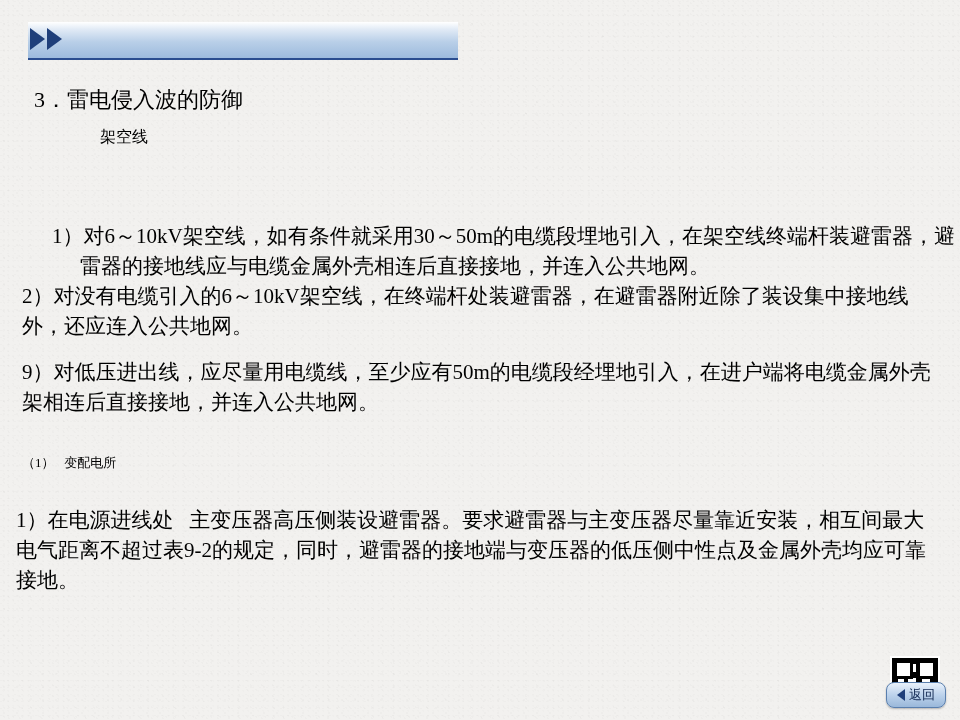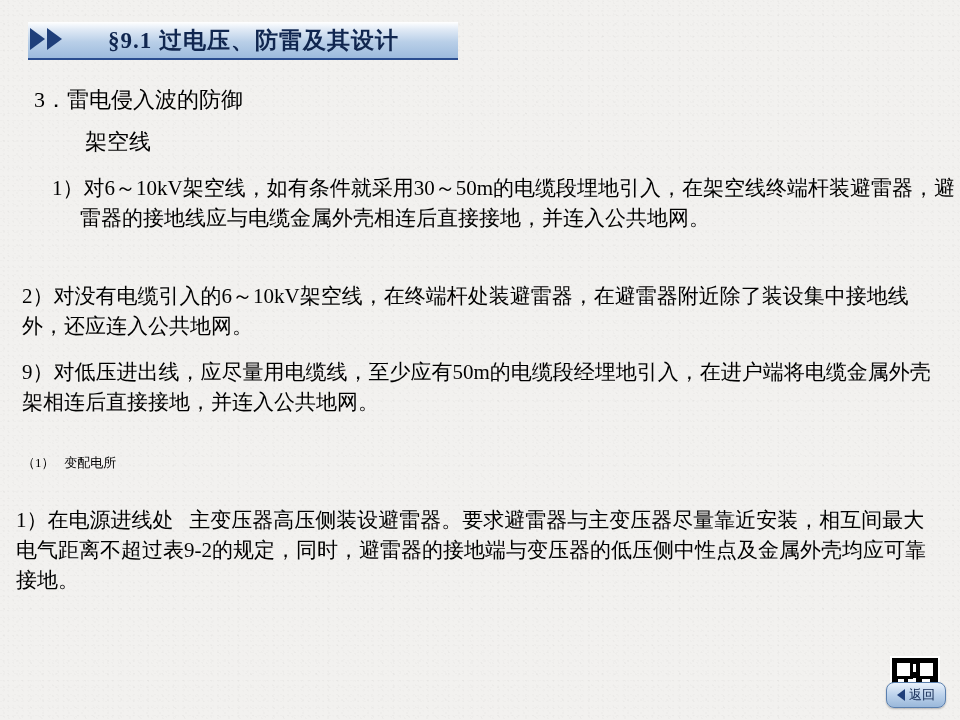--- a/index.html
+++ b/index.html
@@ -81,27 +81,27 @@
     width: 960px;
   }
   .para {
     font-size: 21px;
     line-height: 1.42;
     color: #000;
     margin: 0;
     white-space: pre-wrap;
   }
   .p-head3      { position: absolute; left: 34px;  top: 6px;   font-size: 22px; }
-  .p-sub        { position: absolute; left: 85px;  top: 48px;  font-size: 22px; }
+  .p-sub        { position: absolute; left: 100px;  top: 48px;  font-size: 16px; }
   .p-1          { position: absolute; left: 52px;  top: 96px;  width: 878px;  text-indent: -0px; }
   .p-2          { position: absolute; left: 22px;  top: 204px; width: 912px; }
   .p-3          { position: absolute; left: 22px;  top: 280px; width: 912px; }
   .p-4          { position: absolute; left: 22px;  top: 376px; font-size: 13px; }
   .p-5          { position: absolute; left: 16px;  top: 428px; width: 912px; }
-  .hang { padding-left: 28px; text-indent: -28px; }
+  .hang { padding-left: 28px; text-indent: -28px; margin-top: 48px; }
   .hang2 { padding-left: 0; }
 
   
   .footer {
     position: absolute;
     right: 20px;
     bottom: 14px;
     display: flex;
     align-items: center;
     gap: 10px;
@@ -167,21 +167,20 @@
 <body>
 
 <div class="noise"></div>
 
 <div class="header">
   <div class="header-bar"></div>
   <div class="header-arrows">
     <div class="arrow"></div>
     <div class="arrow"></div>
   </div>
-  <div class="header-title">§9.1 过电压、防雷及其设计</div>
 </div>
 
 <div class="content">
 
   <div class="para p-head3">3．雷电侵入波的防御</div>
 
   <div class="para p-sub">架空线</div>
 
   <div class="para p-1 hang">1）对6～10kV架空线，如有条件就采用30～50m的电缆段埋地引入，在架空线终端杆装避雷器，避雷器的接地线应与电缆金属外壳相连后直接接地，并连入公共地网。</div>
 

